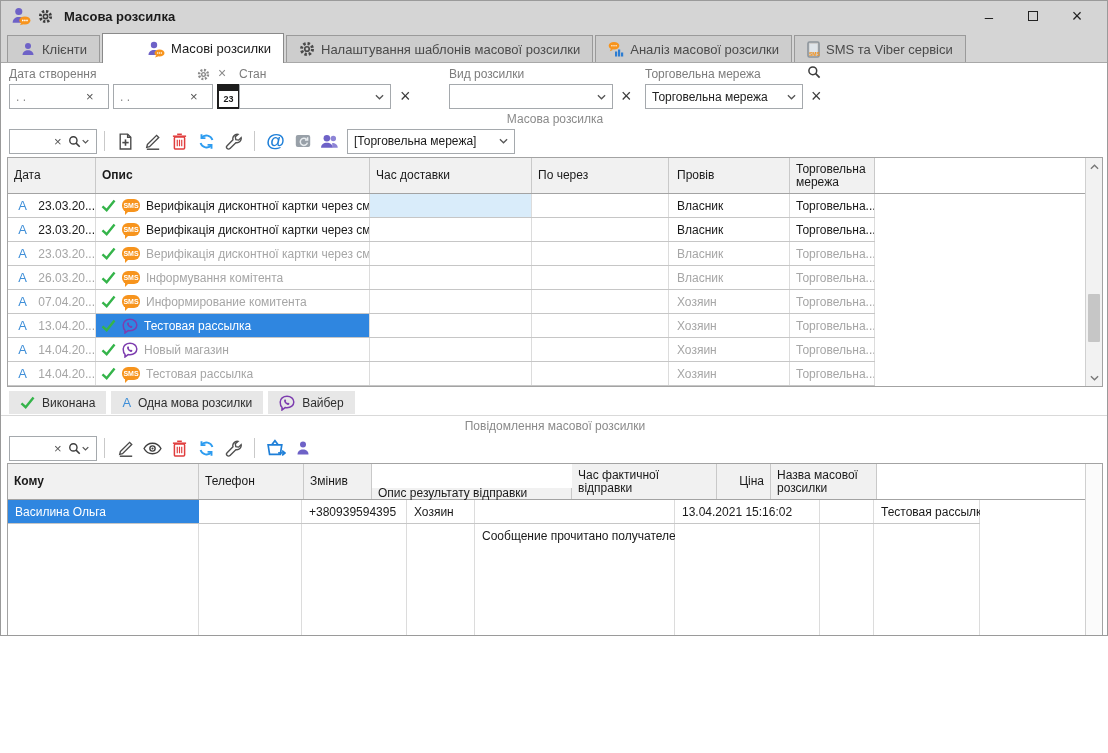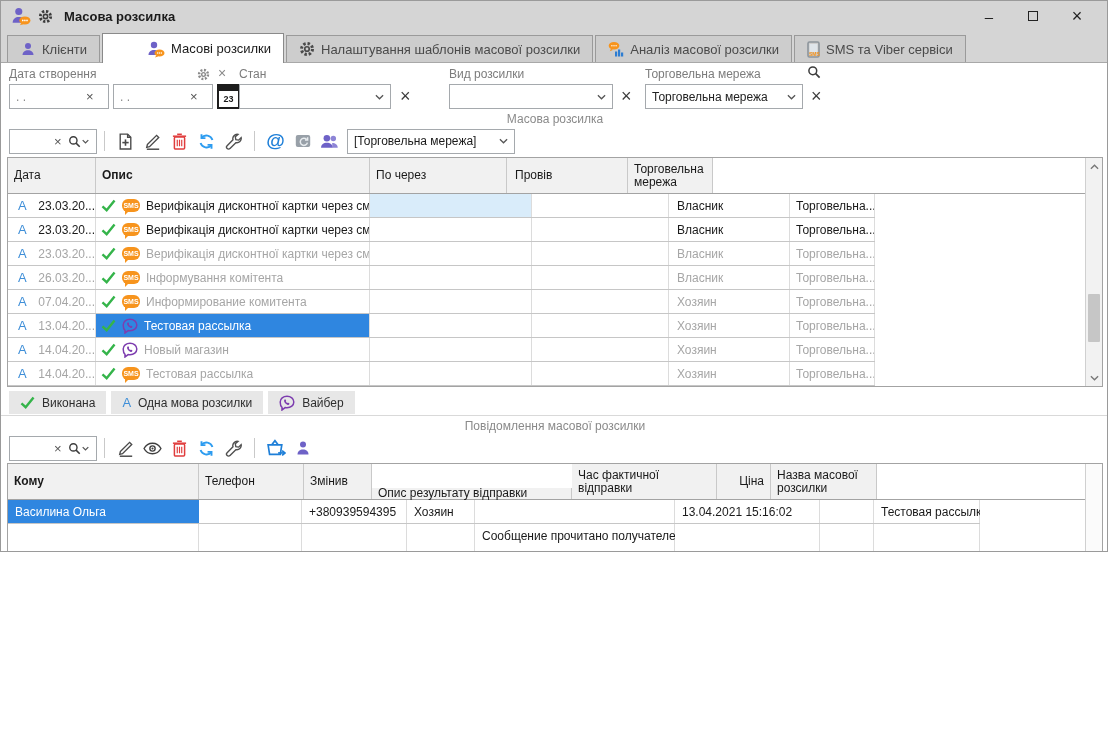--- a/index.html
+++ b/index.html
@@ -1,18 +1,18 @@
 <!DOCTYPE html>
 <html><head>
 <meta charset="utf-8">
 <style>
   * { box-sizing: border-box; margin:0; padding:0; cursor: default; }
   html,body { width:1108px; height:753px; }
   body { font-family:"Liberation Sans", sans-serif; font-size:12px; color:#1a1a1a; background:#fff; }
-  .app { position:relative; width:1108px; height:552px; border:1px solid #9a9a9a; background:#5eead4; overflow:hidden; }
+  .app { position:relative; width:1108px; height:636px; border:1px solid #9a9a9a; background:#5eead4; overflow:hidden; }
 
   
   .titlebar { position:absolute; left:0; top:0; width:100%; height:30px; background:#d5d5d5; display:flex; align-items:center; padding-left:10px; }
   .titlebar .ic { display:inline-flex; margin-right:7px; }
   .titlebar .title { font-weight:bold; font-size:13px; margin-left:4px; }
   .wctrl { position:absolute; right:8px; top:0; height:30px; display:flex; }
   .wbtn { width:44px; height:30px; display:flex; align-items:center; justify-content:center; font-size:15px; color:#222; }
   .maxbox { width:10px; height:10px; border:1.4px solid #222; display:inline-block; }
 
   
@@ -45,21 +45,21 @@
   .tsel .cval { flex:1; white-space:nowrap; overflow:hidden; }
 
   
   .grid { position:absolute; left:6px; width:1096px; border:1px solid #a3a3a3; background:#fff; }
   .ghead { display:flex; width:calc(100% - 17px); height:36px; border-bottom:1px solid #a3a3a3; }
   .hc { background:#f1f1f1; border-right:1px solid #c9c9c9; display:flex; align-items:center; padding:0 6px; color:#1a1a1a; font-size:12px; line-height:13px; }
   .hfill { flex:1; background:#fff; }
   .gbody { position:relative; }
   .t1row { display:flex; width:867px; height:24px; border-bottom:1px solid #c6c6c6; background:#fff; }
   .c { border-right:1px solid #dcdcdc; height:23px; display:flex; align-items:center; overflow:hidden; white-space:nowrap; }
-  .w-date{width:88px;} .w-desc{width:274px;} .w-del{width:162px;} .w-promo{width:137px;} .w-prov{width:121px; padding-left:8px;} .w-net{width:85px; padding-left:6px;}
+  .w-date{width:88px;text-align:center;} .w-desc{width:274px;} .w-del{width:162px;} .w-promo{width:137px;} .w-prov{width:121px; padding-left:8px;} .w-net{width:85px; padding-left:6px;}
   .marker { color:#3f8fd8; font-size:13px; margin-left:10px; width:11px; }
   .datetxt { margin-left:11px; }
   .dim { color:#a6a6a6; }
   .cdesc-inner { display:flex; align-items:center; gap:6px; padding-left:5px; width:100%; height:100%; }
   .cdesc-inner.sel { background:#2f86e0; color:#fff; }
   .foc { background:#d9ecfa; }
   .vscroll { position:absolute; right:0; top:0; bottom:0; width:17px; background:#f2f2f2; border-left:1px solid #d0d0d0; }
   .varrow { position:absolute; left:0; width:16px; height:17px; display:flex; align-items:center; justify-content:center; }
   .vthumb { position:absolute; left:2px; width:12px; background:#c6c6c6; border-radius:1px; }
   .rstrip { position:absolute; right:0; top:0; bottom:0; width:17px; background:#fbfbfb; border-left:1px solid #d0d0d0; }
@@ -340,20 +340,21 @@
               <path d="M1 1l4 4 4-4" fill="none" stroke="#555" stroke-width="1.4"></path>
             </svg>
           </span>
       </div>
     </div>
 
     <div class="grid" style="top:94px; height:230px;">
       <div class="ghead">
         <div class="hc w-date">Дата</div>
         <div class="hc w-desc" style="font-weight:bold;">Опис</div>
+        <div class="hc w-del">Час доставки</div>
         <div class="hc w-promo">По через</div>
         <div class="hc w-prov">Провів</div>
         <div class="hc w-net" style="white-space:normal;">Торговельна мережа</div>
         <div class="hfill"></div>
       </div>
       <div class="gbody" style="height:192px;">
           <div class="t1row">
             <div class="c w-date">
               <span class="marker">A</span>
               <span class="datetxt">23.03.20...</span>

